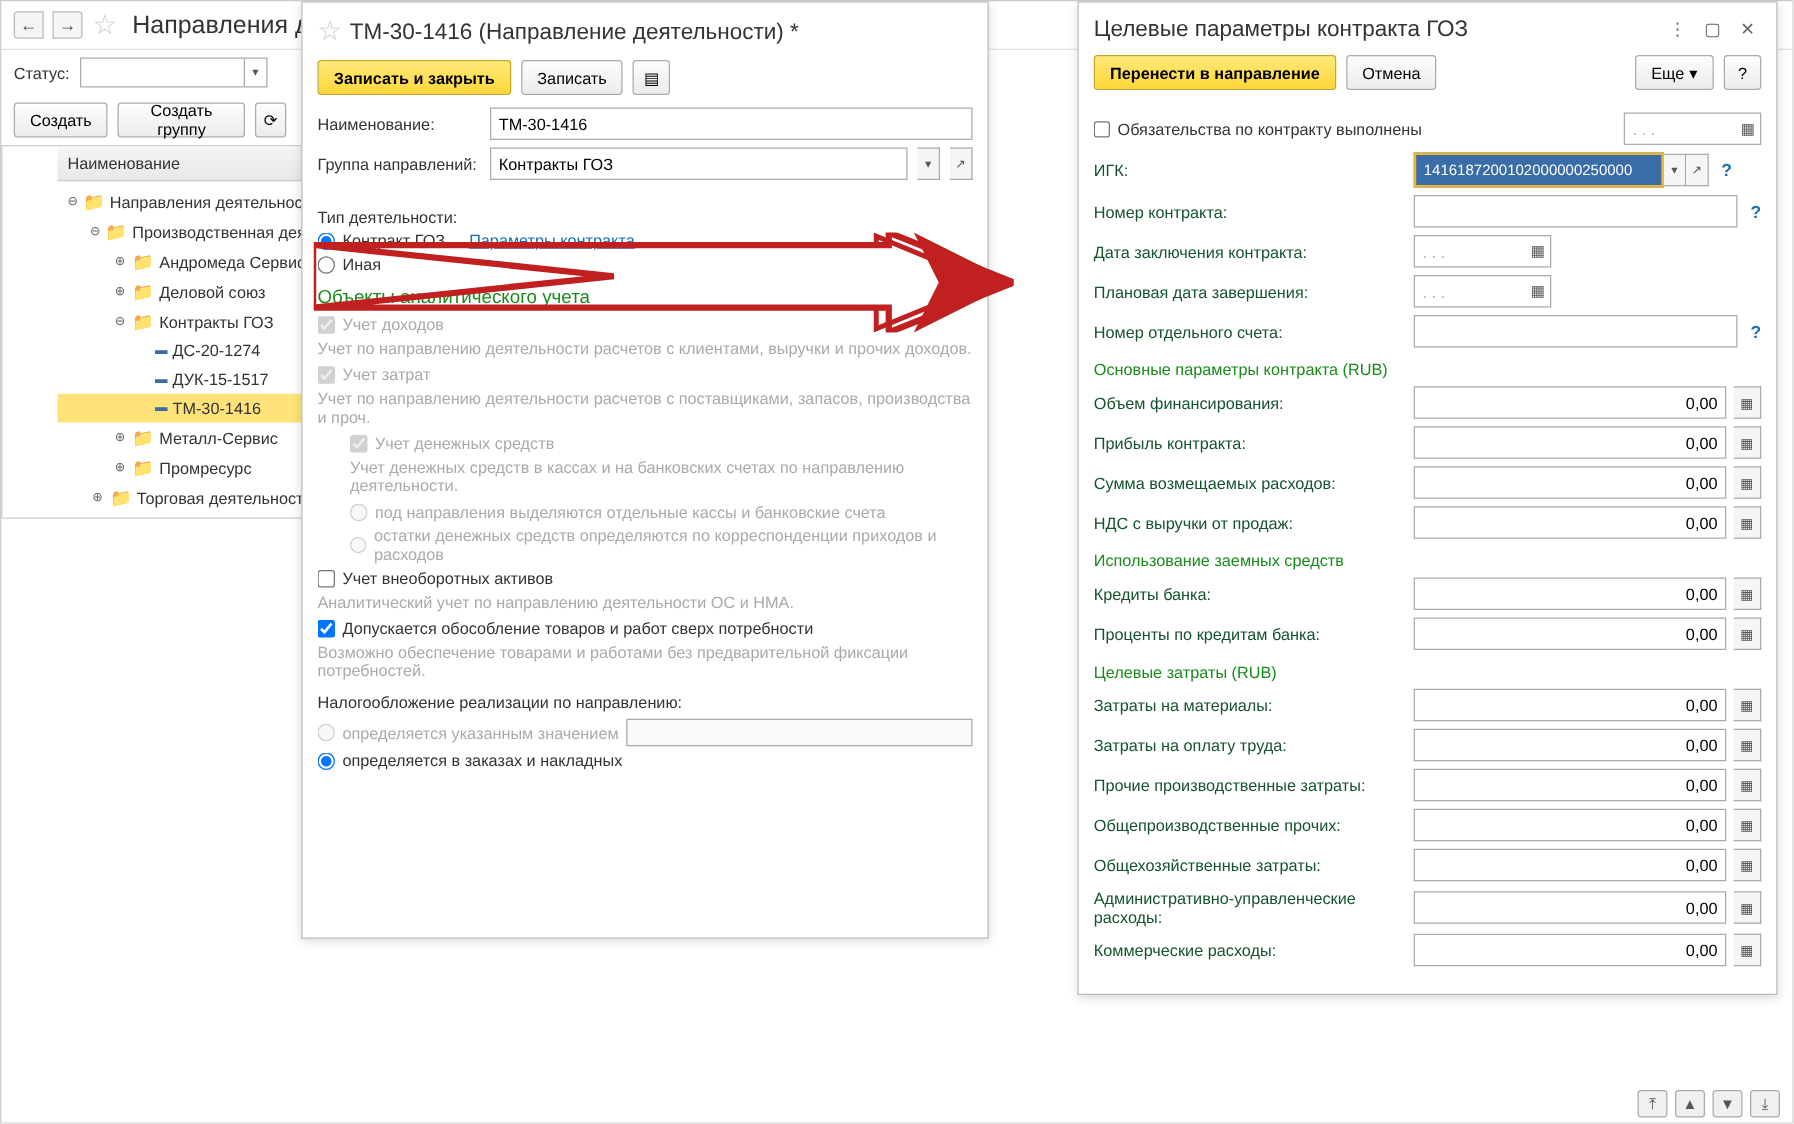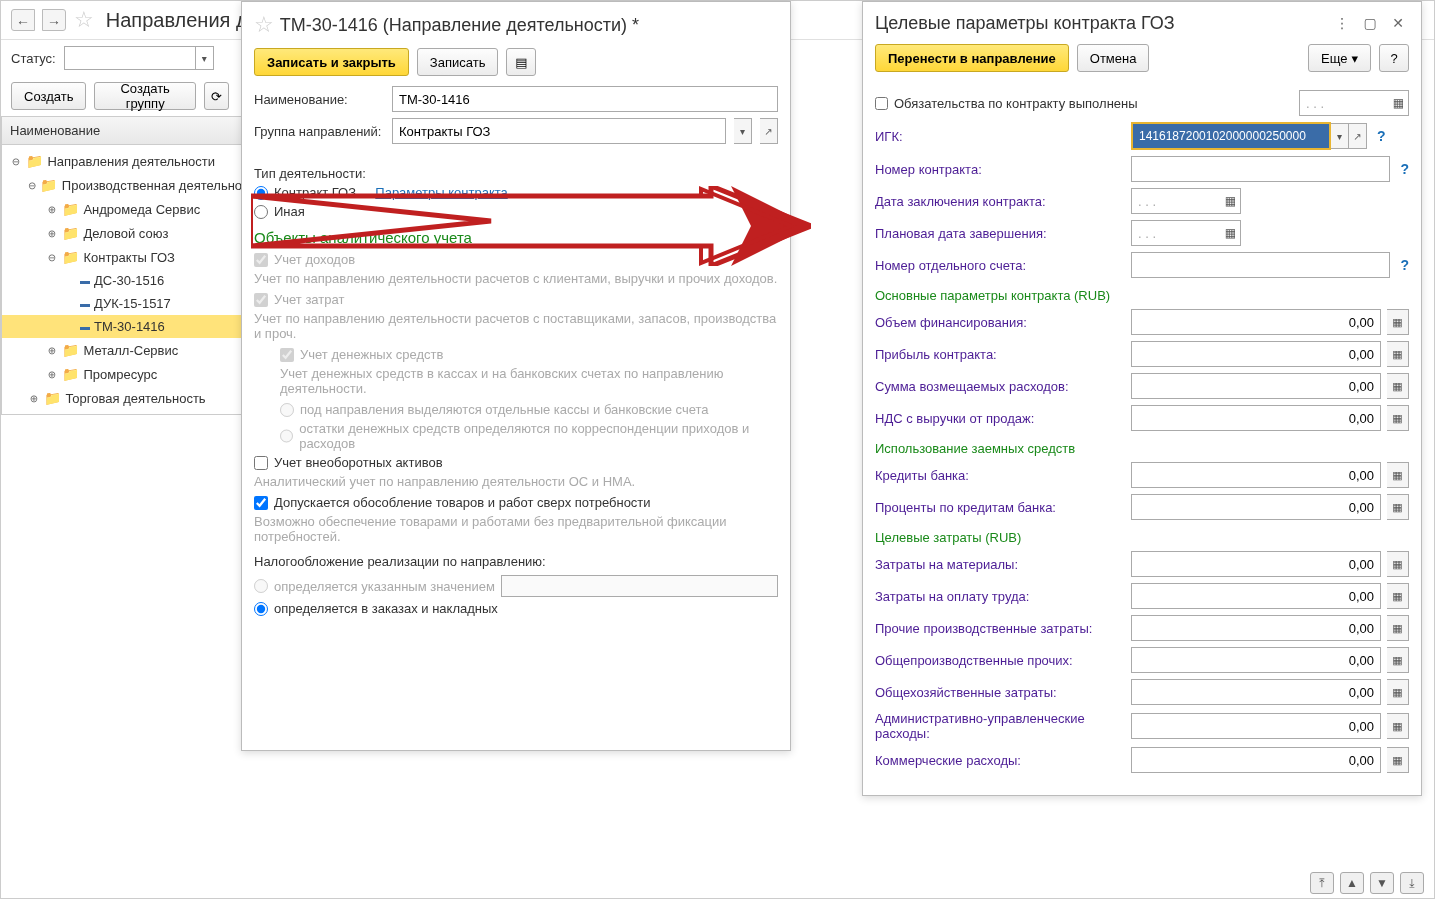--- a/index.html
+++ b/index.html
@@ -23,21 +23,21 @@
 .combo.status { width: 150px; }
 .combo-dd { width: 18px; height: 100%; border-left: 1px solid #aaa; display: flex; align-items: center; justify-content: center; font-size: 10px; color: #555; }
 
 .btn-row { display: flex; align-items: flex-end; gap: 8px; padding: 6px 10px; }
 .btn { height: 28px; padding: 0 12px; border: 1px solid #aaa; background: linear-gradient(#fdfdfd,#ececec); border-radius: 3px; cursor: pointer; font-size: 13px; display: inline-flex; align-items: center; gap: 4px; }
 .btn.yellow { background: linear-gradient(#ffe97a,#ffd738); border-color: #c8a822; font-weight: bold; }
 .btn.icon { width: 30px; padding: 0; justify-content: center; }
 
 
 .main { display: flex; height: calc(100% - 72px); position: relative; }
-.left-panel { width: 256px; border: 1px solid #ccc; overflow: hidden; }
+.left-panel { width: 256px; border: 1px solid #ccc; overflow: hidden; padding-left: 44px; }
 .left-header { background: linear-gradient(#f5f5f5,#e8e8e8); border-bottom: 1px solid #ccc; padding: 6px 8px; font-size: 13px; }
 .tree { padding: 4px 0; }
 .tree-item { display: flex; align-items: center; padding: 4px 6px; gap: 4px; cursor: pointer; white-space: nowrap; }
 .tree-item.sel { background: #ffe37a; }
 .tree-exp { width: 12px; text-align: center; font-size: 10px; color: #666; }
 .folder-icon { color: #e8b532; font-size: 14px; }
 .item-icon { color: #3a6ca8; font-size: 10px; }
 
 
 .center-panel { position: absolute; left: 240px; top: 0; width: 550px; height: 750px; background: #fff; border: 1px solid #bbb; box-shadow: 0 2px 8px rgba(0,0,0,0.15); padding: 10px 12px; overflow: hidden; }
@@ -54,21 +54,21 @@
 .link { color: #1a6fb8; text-decoration: underline; cursor: pointer; }
 .sub { padding-left: 26px; align-items: center; }
 .textarea { width: 100%; height: 80px; border: 1px solid #aaa; padding: 4px; resize: none; }
 
 
 .right-panel { position: absolute; right: 12px; top: 0; width: 560px; height: 795px; background: #fff; border: 1px solid #bbb; box-shadow: 0 2px 8px rgba(0,0,0,0.15); padding: 10px 12px; overflow-y: auto; }
 .right-title-row { display: flex; align-items: center; gap: 6px; margin-bottom: 10px; }
 .right-title { font-size: 18px; color: #333; flex: 1; }
 .win-ctrl { width: 22px; height: 22px; display: inline-flex; align-items: center; justify-content: center; color: #666; cursor: pointer; font-size: 14px; }
 .param-row { display: flex; align-items: center; margin: 6px 0; gap: 6px; }
-.param-lbl { width: 250px; font-size: 13px; color: #4c1d95; }
+.param-lbl { width: 250px; font-size: 13px; color: #14532d; }
 .param-input { flex: 1; height: 26px; border: 1px solid #aaa; padding: 0 6px; font-size: 13px; text-align: right; }
 .param-input.left { text-align: left; }
 .date-input { width: 110px; height: 26px; border: 1px solid #aaa; padding: 0 6px; font-size: 13px; display: flex; align-items: center; position: relative; }
 .date-input .cal { position: absolute; right: 4px; color: #555; font-size: 12px; }
 .help-icon { color: #1a6fb8; font-size: 14px; font-weight: bold; cursor: pointer; margin-left: 4px; }
 .num-calc { width: 22px; height: 26px; border: 1px solid #aaa; border-left: none; display: flex; align-items: center; justify-content: center; font-size: 11px; color: #555; cursor: pointer; background: #f5f5f5; }
 .igk-wrap { display: flex; align-items: center; }
 .igk-input { width: 200px; height: 28px; border: 2px solid #e8b532; padding: 0 6px; font-size: 12px; color: #fff; background: #3a6ca8; }
 .subsection { color: #1a8a1a; font-size: 13px; margin: 10px 0 4px; }
 
@@ -135,21 +135,21 @@
               <span>Деловой союз</span>
             </div>
             <div class="tree-item" style="padding-left: 44px;">
               <span class="tree-exp">⊖</span>
               <span class="folder-icon">📁</span>
               <span>Контракты ГОЗ</span>
             </div>
             <div class="tree-item" style="padding-left: 62px;">
               <span class="tree-exp"></span>
               <span class="item-icon">▬</span>
-              <span>ДС-30-1516</span>
+              <span>ДС-20-1274</span>
             </div>
             <div class="tree-item" style="padding-left: 62px;">
               <span class="tree-exp"></span>
               <span class="item-icon">▬</span>
               <span>ДУК-15-1517</span>
             </div>
             <div class="tree-item sel" style="padding-left: 62px;">
               <span class="tree-exp"></span>
               <span class="item-icon">▬</span>
               <span>ТМ-30-1416</span>

